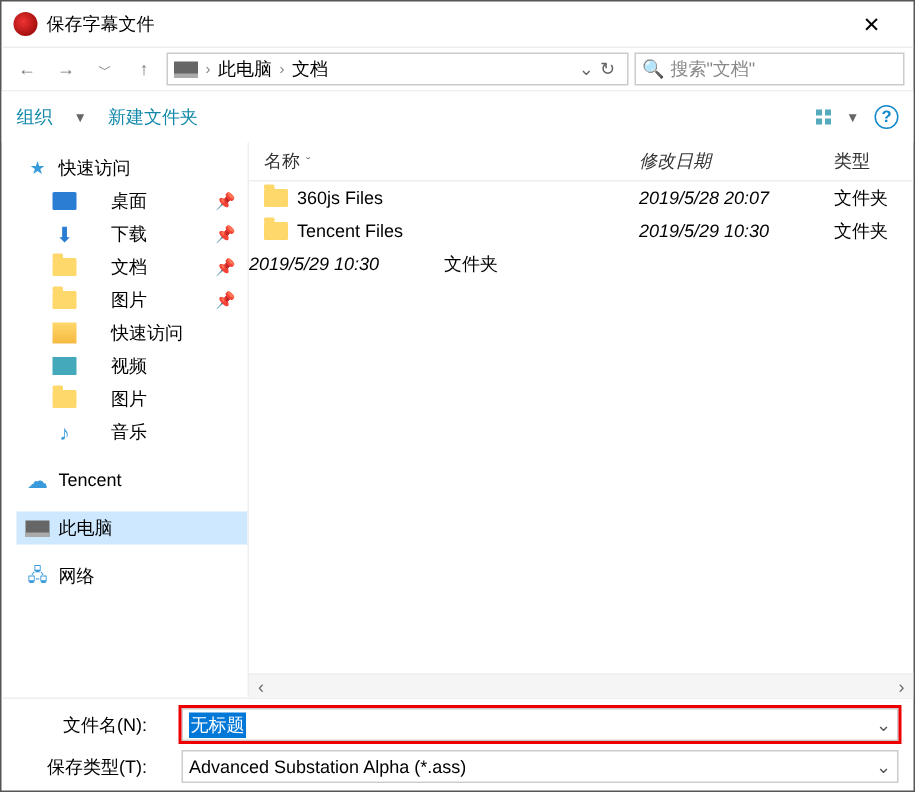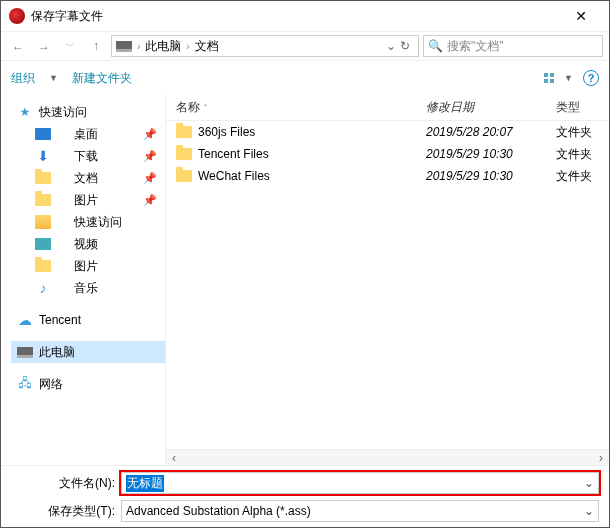--- a/index.html
+++ b/index.html
@@ -46,21 +46,21 @@
 .col-date { width: 130px; font-style: italic; }
 .col-type { flex: 1; }
 .filelist { flex: 1; overflow: auto; }
 .row { display: flex; align-items: center; height: 22px; }
 .row .col-name { display: flex; align-items: center; gap: 6px; }
 .sortarrow{font-size:9px;color:#666;}
 .bottom-scroll { height: 16px; border-top: 1px solid #eee; background: #f5f5f5; display:flex; align-items:center;}
 .scroll-btn{width:16px;text-align:center;color:#666;}
 .footer { border-top: 1px solid #eee; padding: 6px 10px 4px; }
 .field-row { display: flex; align-items: center; margin-bottom: 6px; }
-.field-label { width: 110px; text-align: right; padding-right: 6px; }
+.field-label { width: 110px; text-align: right; padding-right: 23px; }
 .field-input { flex: 1; height: 22px; border: 1px solid #ccc; padding: 0 4px; display: flex; align-items: center; text-align: right; }
 .field-input .selected { background: #0078d7; color: #fff; padding: 0 1px; }
 .field-input .dd { margin-left: auto; color: #555; }
 .highlight-red { outline: 2px solid #e00; }
 </style>
 </head>
 <body>
 
 <div class="titlebar">
   <div class="appicon"></div>
@@ -209,26 +209,20 @@
           <div class="col-name">
             <span class="ico">
               <span class="ico-folder"></span>
             </span>
             <span>Tencent Files</span>
           </div>
           <div class="col-date">2019/5/29 10:30</div>
           <div class="col-type">文件夹</div>
         </div>
         <div class="row">
-          <div class="col-name">
-            <span class="ico">
-              <span class="ico-folder"></span>
-            </span>
-            <span>WeChat Files</span>
-          </div>
           <div class="col-date">2019/5/29 10:30</div>
           <div class="col-type">文件夹</div>
         </div>
       </div>
     <div class="bottom-scroll">
       <span class="scroll-btn">‹</span>
       <span style="flex:1"></span>
       <span class="scroll-btn">›</span>
     </div>
   </div>

